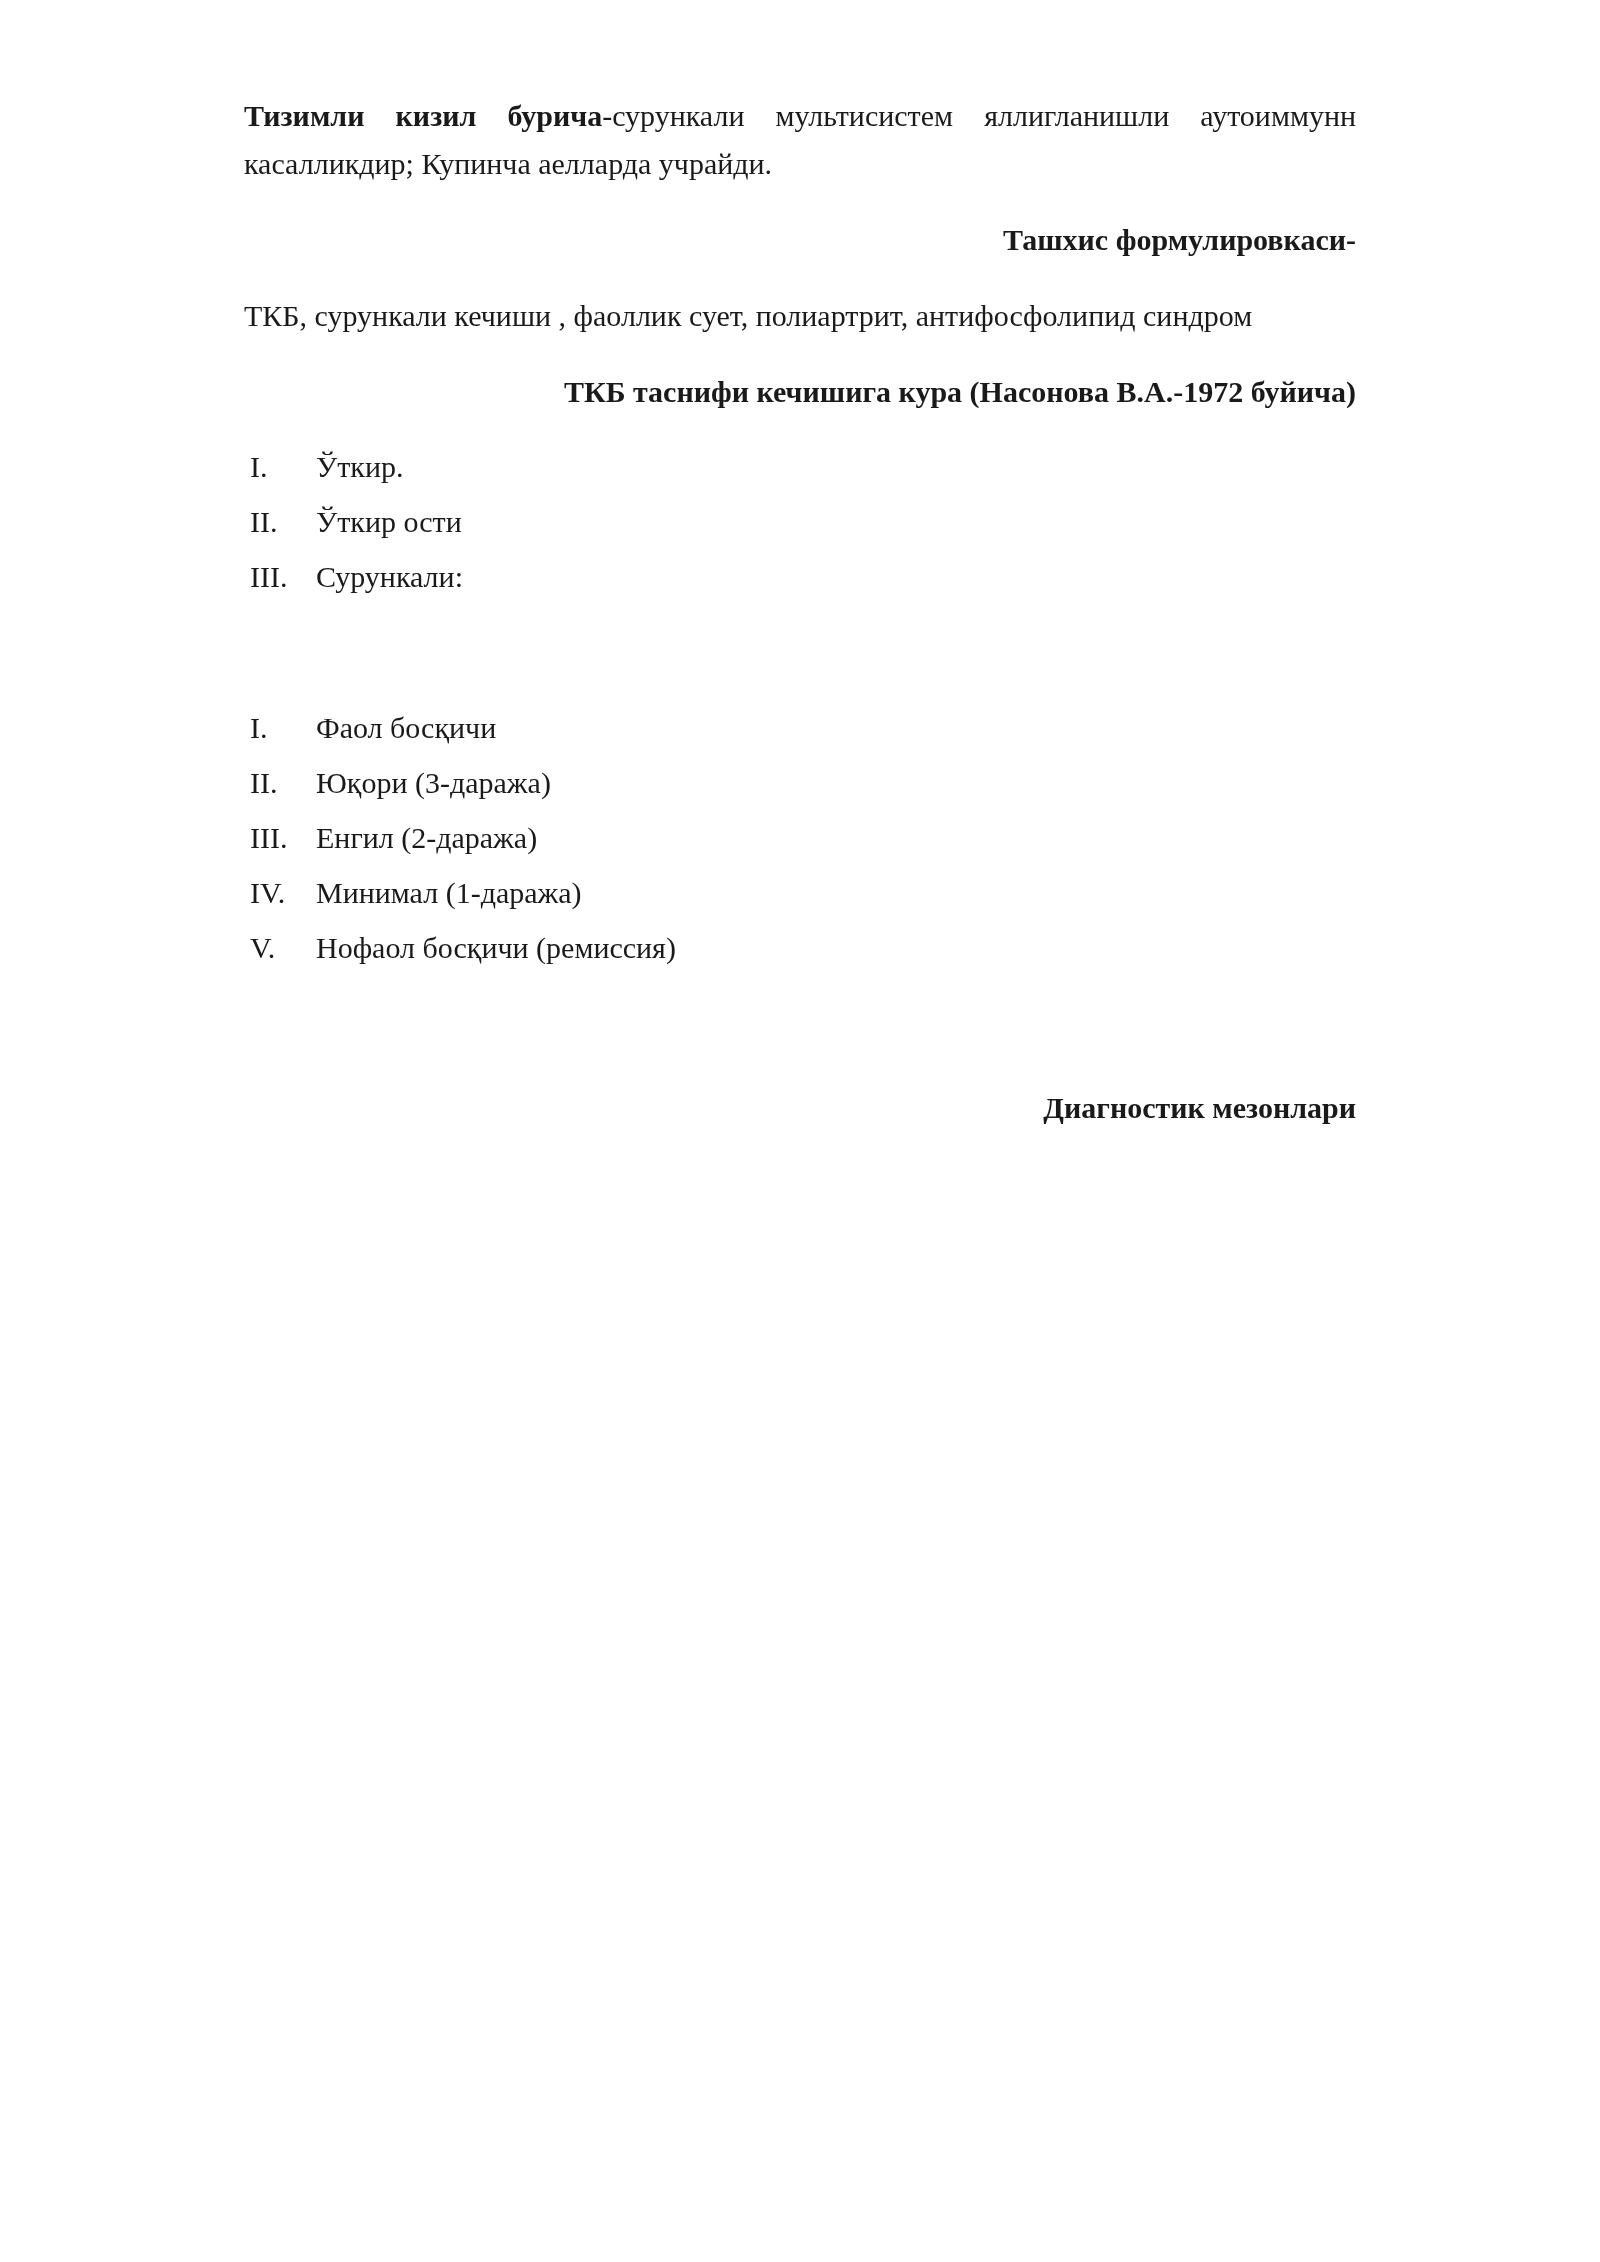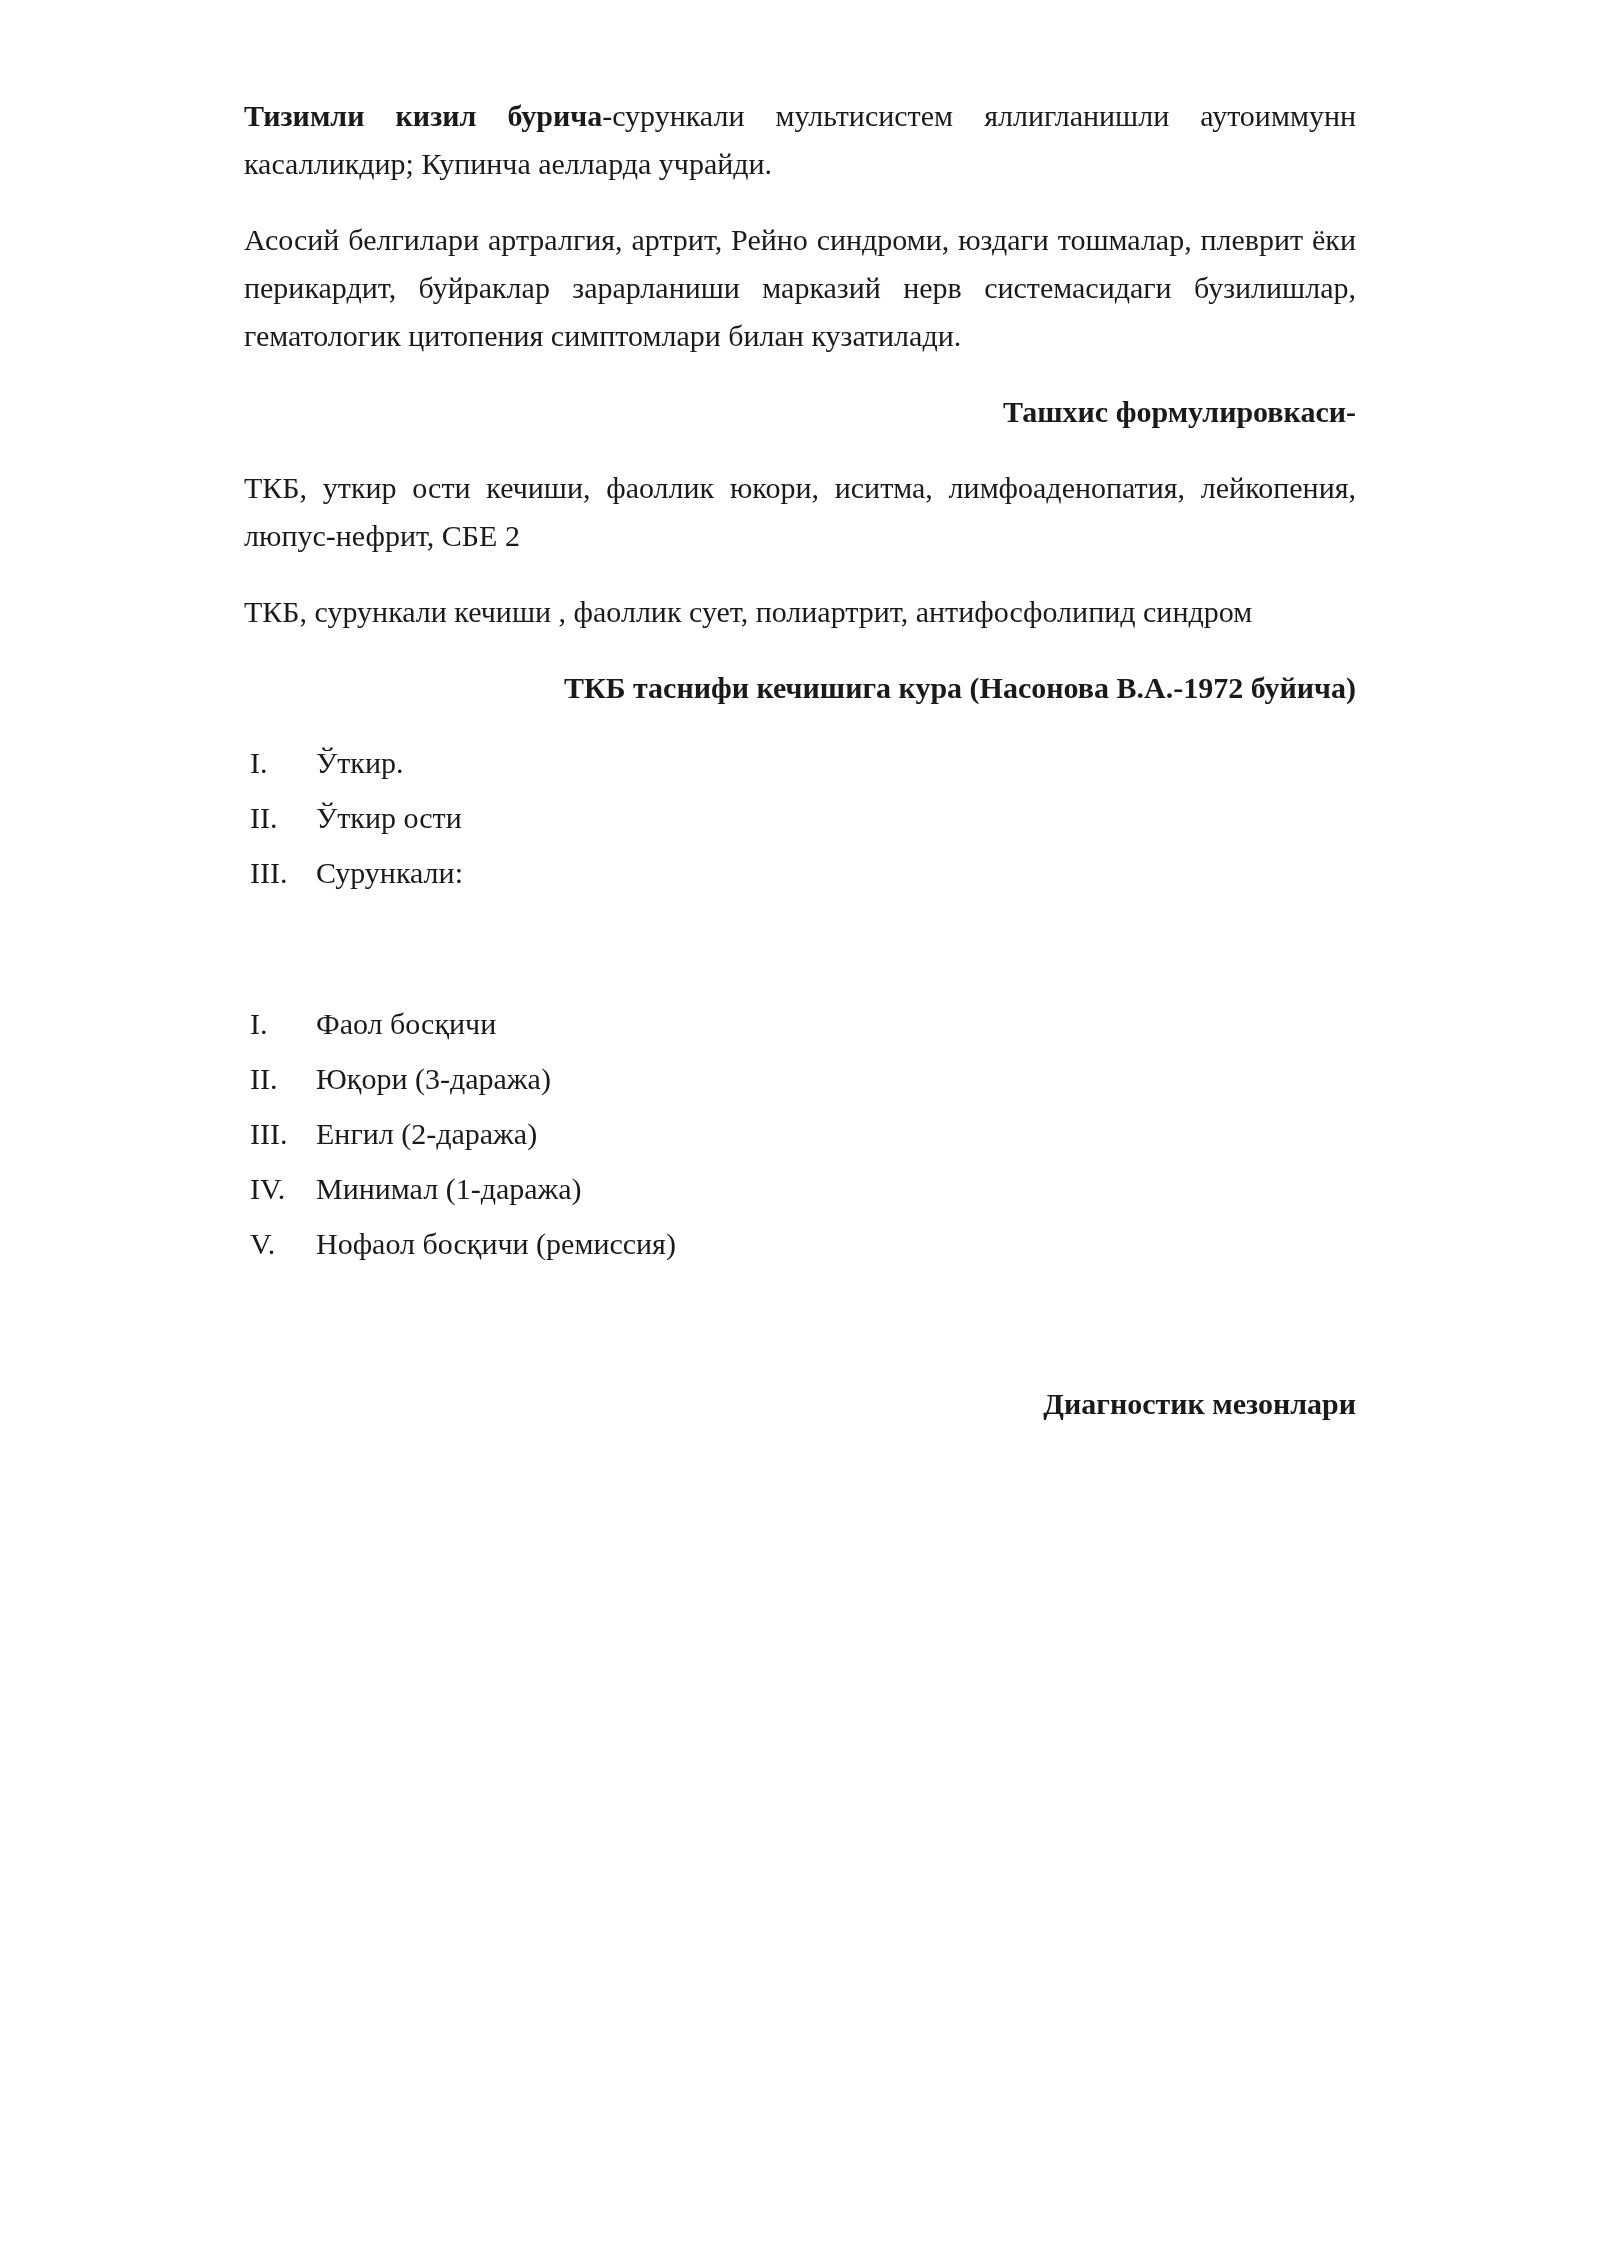--- a/index.html
+++ b/index.html
@@ -64,25 +64,23 @@
     height: 50px;
   }
 </style>
 </head>
 <body>
 
 <div class="page">
 
   <p class="justify"><span class="bold">Тизимли кизил бурича</span><span>-сурункали мультисистем яллигланишли аутоиммунн касалликдир; Купинча аелларда учрайди.</span></p>
 
-  <p class="justify">Асосий белгилари артралгия, артрит, Рейно синдроми, юздаги тошмалар, плеврит ёки перикардит, буйраклар зарарланиши  марказий нерв системасидаги  бузилишлар, гематологик цитопения симптомлари билан кузатилади.</p>
 
   <p class="heading">Ташхис формулировкаси-</p>
 
-  <p class="justify">ТКБ, уткир ости  кечиши, фаоллик юкори, иситма, лимфоаденопатия, лейкопения, люпус-нефрит, СБЕ 2</p>
 
   <p class="justify">ТКБ, сурункали кечиши , фаоллик сует, полиартрит, антифосфолипид синдром</p>
 
   <p class="heading">ТКБ  таснифи кечишига кура (Насонова В.А.-1972 буйича)</p>
 
 
   <div class="list">
     <div class="list-row">
       <span class="num">I.</span>
       <span>Ўткир.</span>

